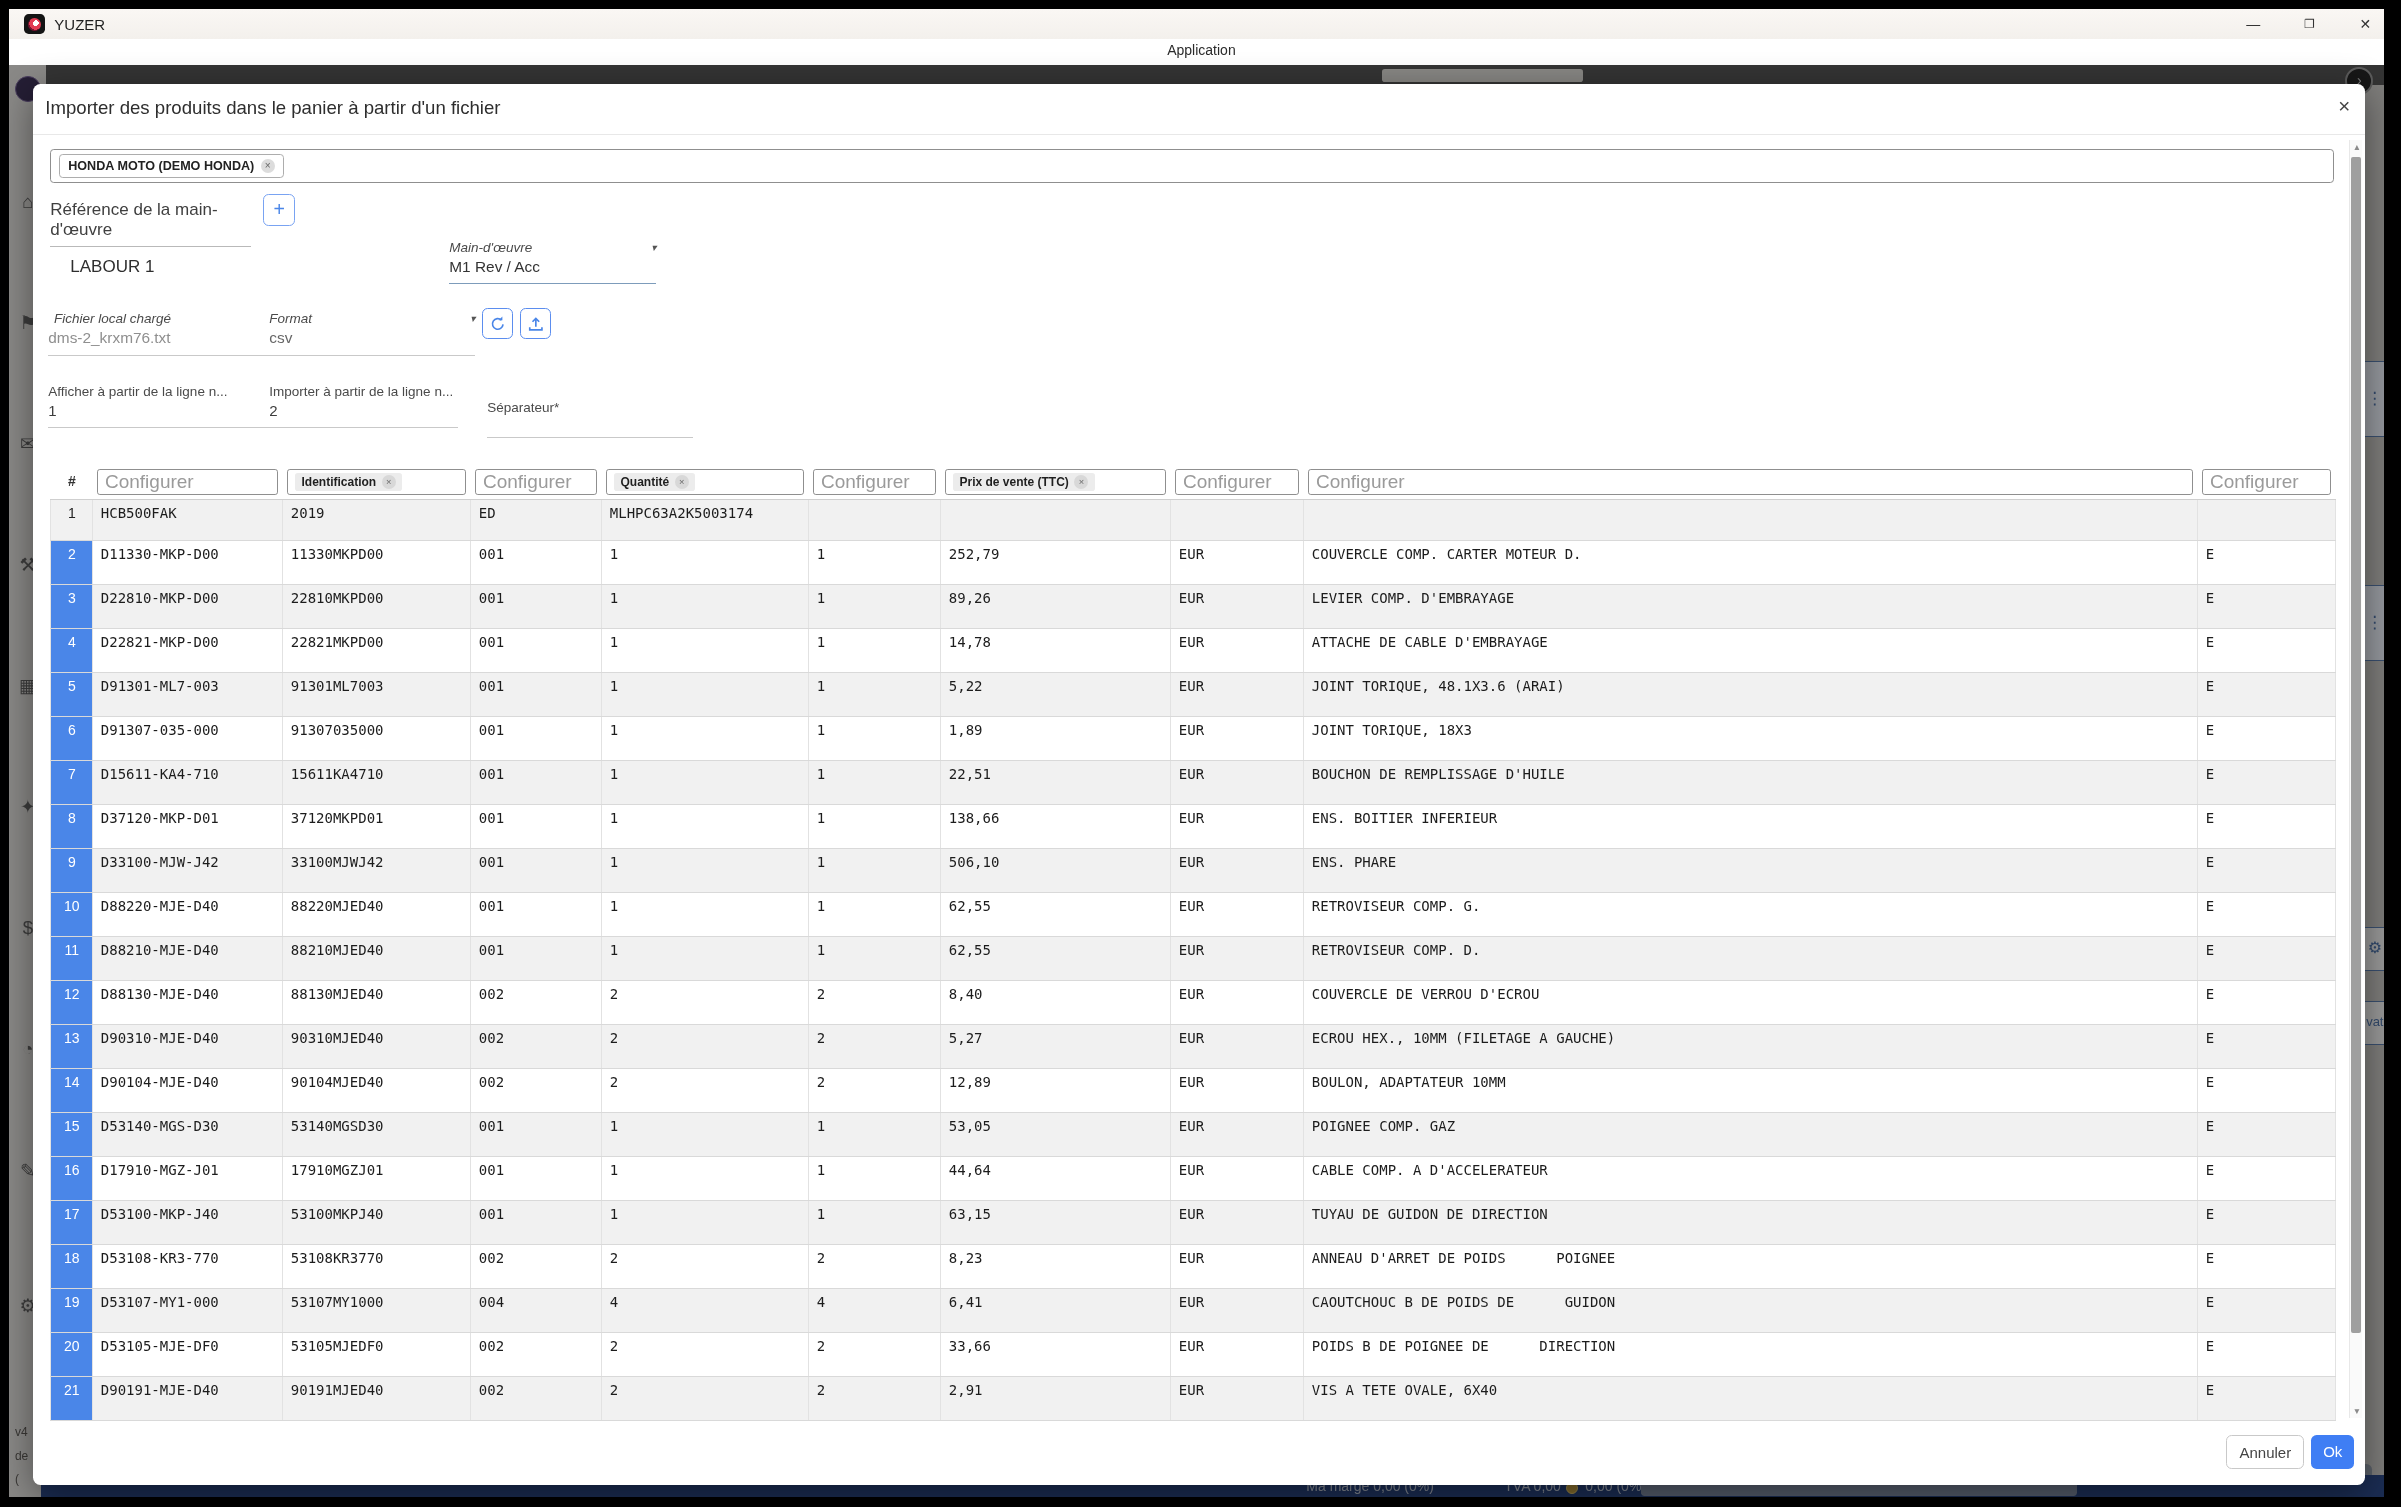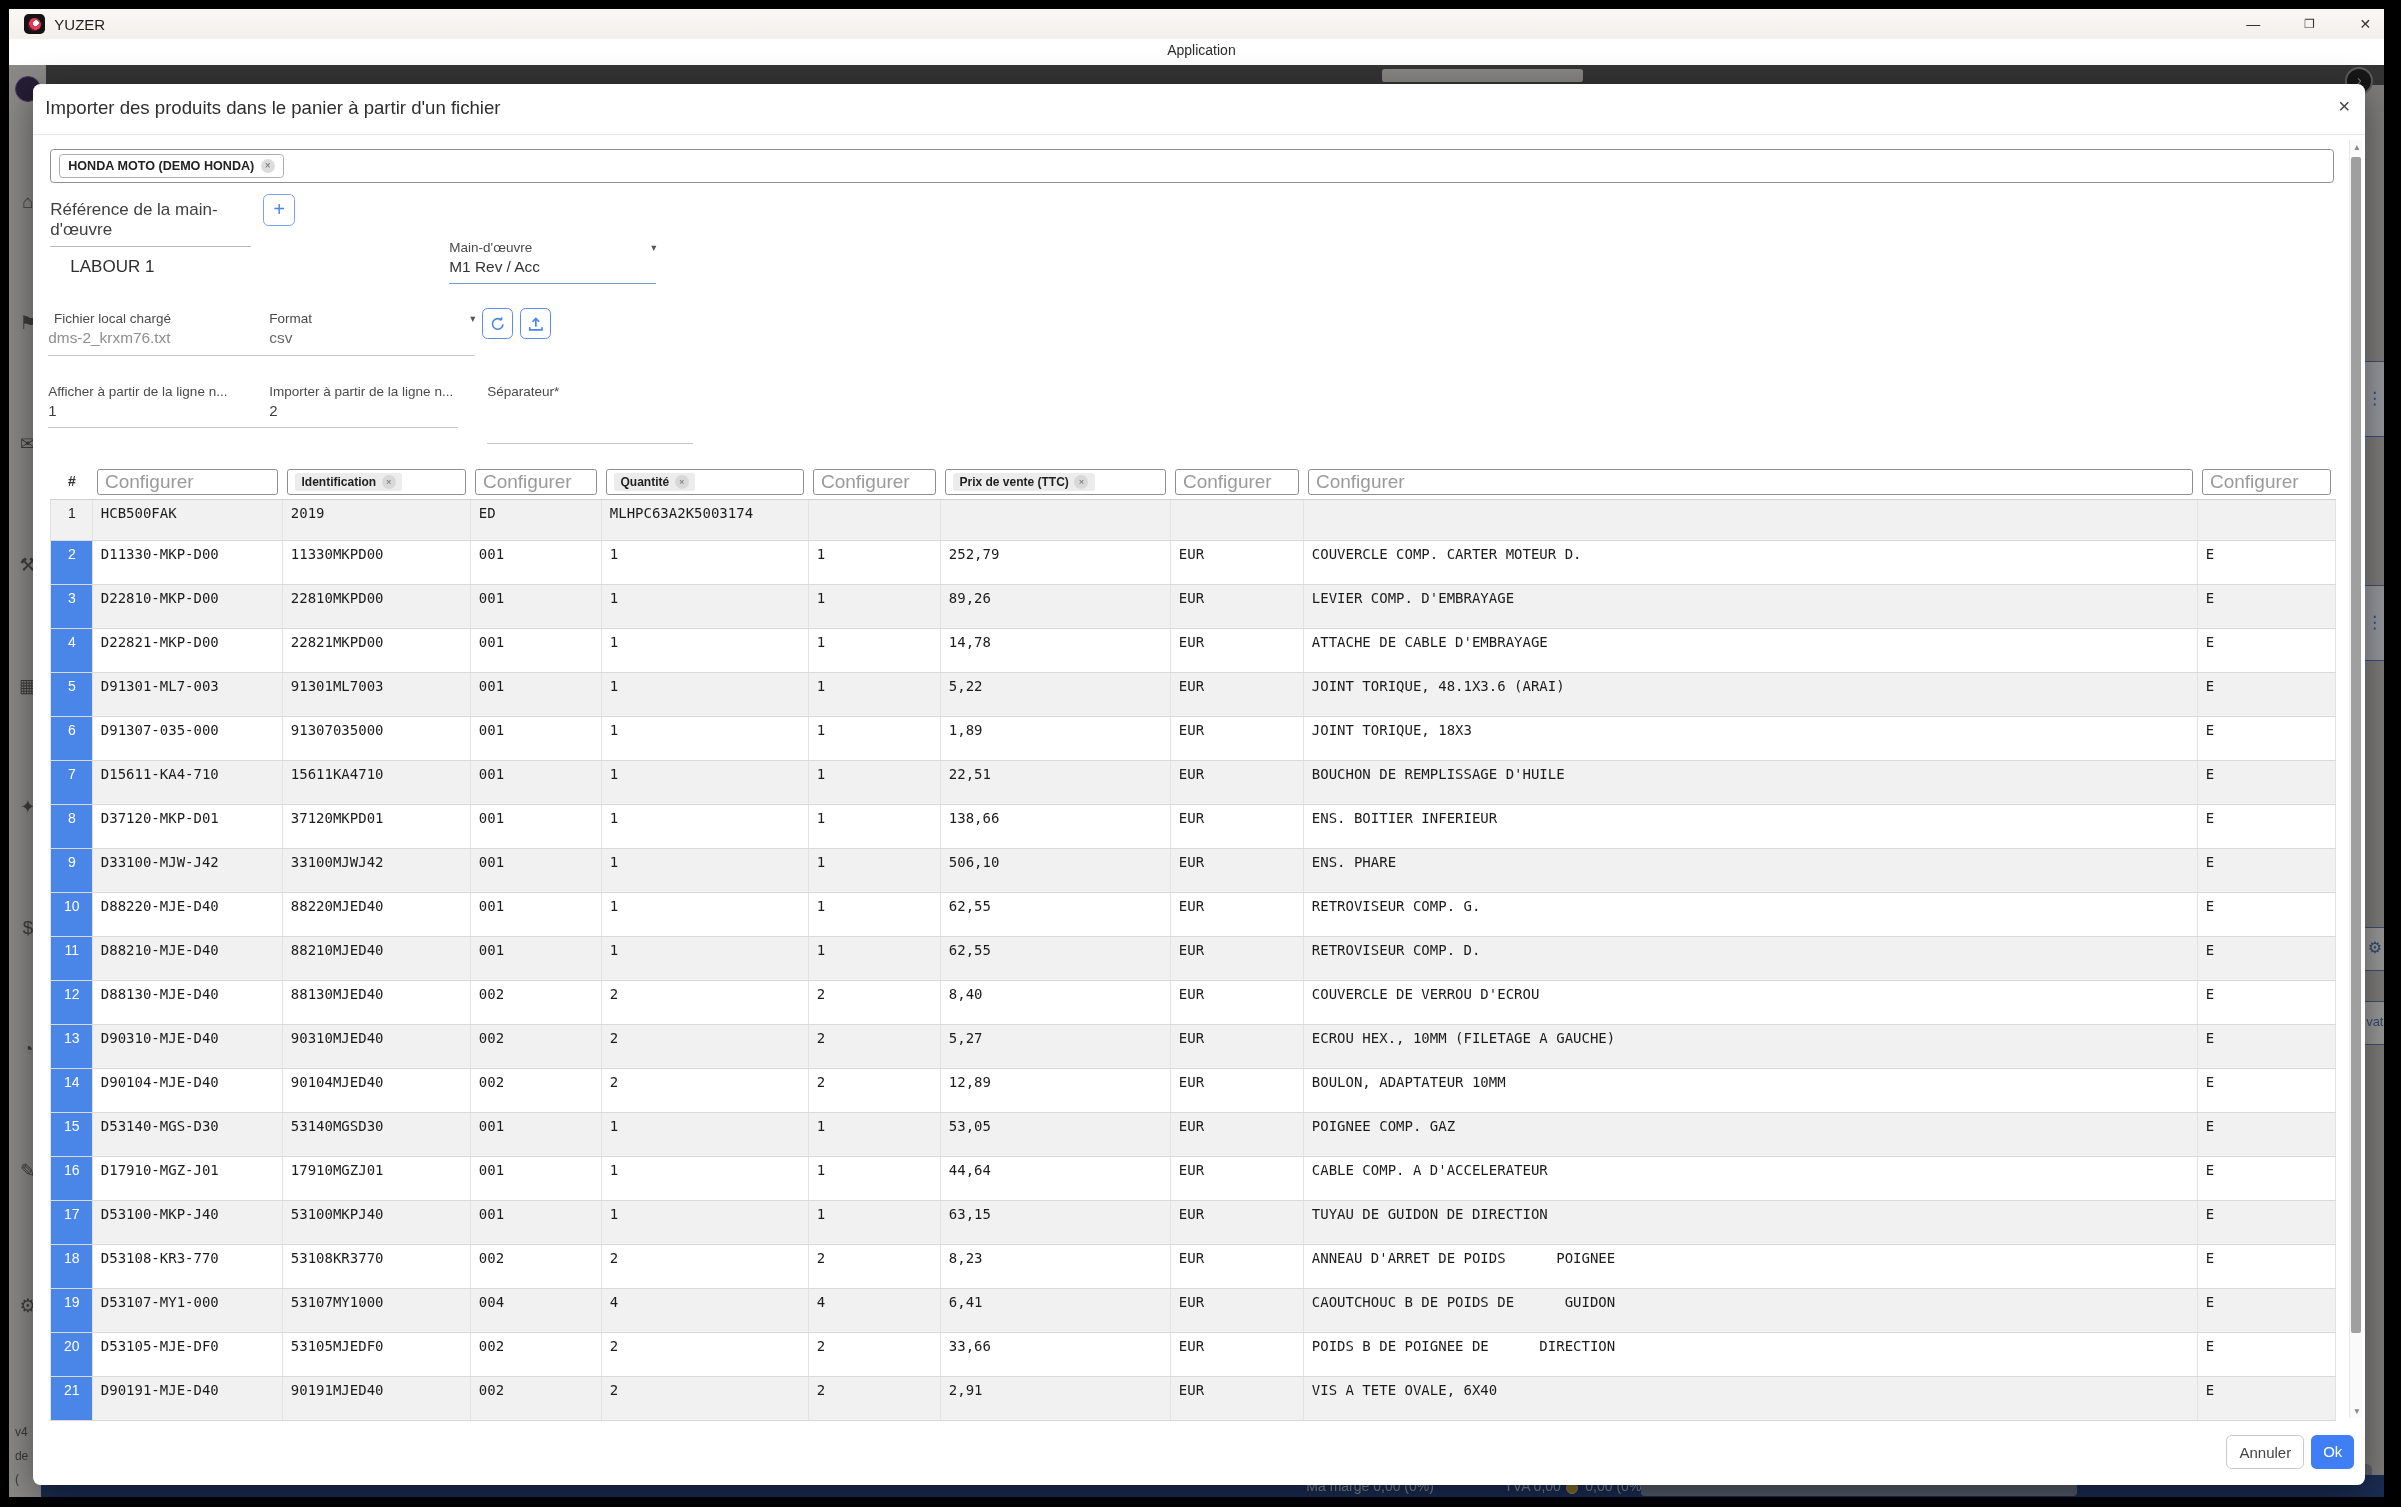--- a/index.html
+++ b/index.html
@@ -78,37 +78,37 @@
 
   #ref-label { position:absolute; left:17px; top:116px; width:201px; font-size:17px; color:#3f3f3f;
                border-bottom:0.9px solid #b9b9b9; padding-bottom:5.6px; }
   #ref-add { position:absolute; left:230px; top:110px; width:32px; height:32px;
              border:1.4px solid #79a3f2; border-radius:5.6px; color:#4a86e8; font-size:19.6px;
              text-align:center; line-height:29px; background:#fff; }
 
   #labour-name { position:absolute; left:37px; top:173px; font-size:17px; color:#2e2e2e; }
   .u-group { position:absolute; }
   .mini-label { display:flex; justify-content:space-between; align-items:center;
-                font-size:13.5px; color:#4a4a4a; }
+                font-size:13.5px; color:#4a4a4a;font-style:italic; }
   .caret { font-size:10.2px; color:#555; }
   .u-value { font-size:15.4px; color:#333; margin-top:2.8px; }
   #mo-group { left:416px; top:156px; width:207px; border-bottom:1.9px solid #7d9cbb; padding-bottom:6.5px; }
 
   #file-group   { left:15px;  top:227px; width:242px; border-bottom:0.9px solid #c9c9c9; padding-bottom:7.5px; }
   #file-group .mini-label, #line1 .mini-label { padding-left:5.6px; }
   #file-group .u-value { color:#8f8f8f; }
   #format-group { left:236px; top:227px; width:206px; border-bottom:0.9px solid #c9c9c9; padding-bottom:7.5px; }
   #format-group .u-value { color:#666; }
   .sq-btn { position:absolute; top:224px; width:31px; height:31px; border:1.4px solid #5b8def;
             border-radius:5.6px; background:#fff; display:flex; align-items:center; justify-content:center; }
   #btn-refresh { left:449px; } #btn-upload { left:487px; }
 
   #line1 { left:15px;  top:300px; width:242px; border-bottom:0.9px solid #c9c9c9; padding-bottom:7.5px; }
   #line2 { left:236px; top:300px; width:189px; border-bottom:0.9px solid #c9c9c9; padding-bottom:7.5px; }
-  #line3 { left:454px; top:300px; width:206px; border-bottom:0.9px solid #c9c9c9; padding-bottom:23px; }
+  #line3 { left:454px; top:316px; width:206px; border-bottom:0.9px solid #c9c9c9; padding-bottom:1px; }
   .line-label { font-size:13.5px; color:#4a4a4a; }
   .line-value { font-size:15px; color:#3d3d3d; margin-top:2.8px; min-height:17.7px; }
 
   
   #map-table { position:absolute; left:17px; top:381px; width:2286px; border-collapse:collapse;
                table-layout:fixed; }
   #map-table th, #map-table td { border-right:0.9px solid #e2e2e2; border-bottom:0.9px solid #d9d9d9;
                vertical-align:top; }
   #map-table th { height:34px; border-bottom:0.9px solid #cfcfcf; border-right:none; }
   .idx-h { font-size:14px; font-weight:bold; color:#333; text-align:center; padding-top:7.5px; }

